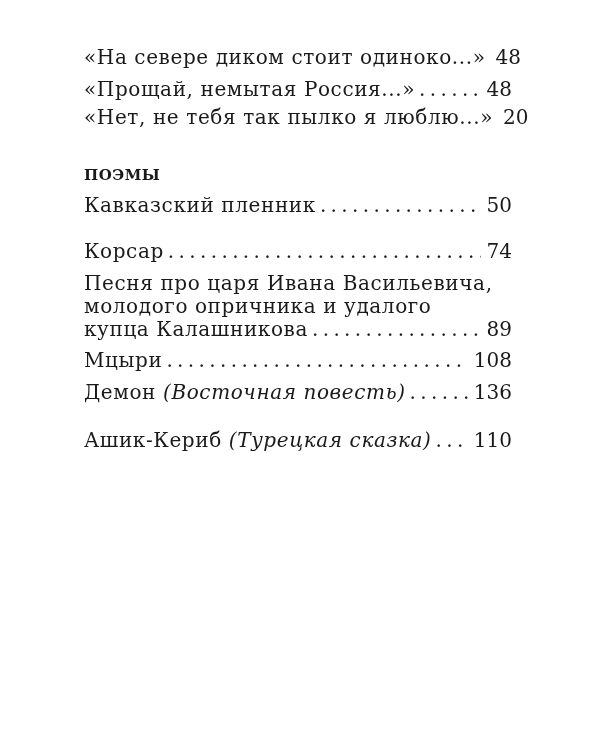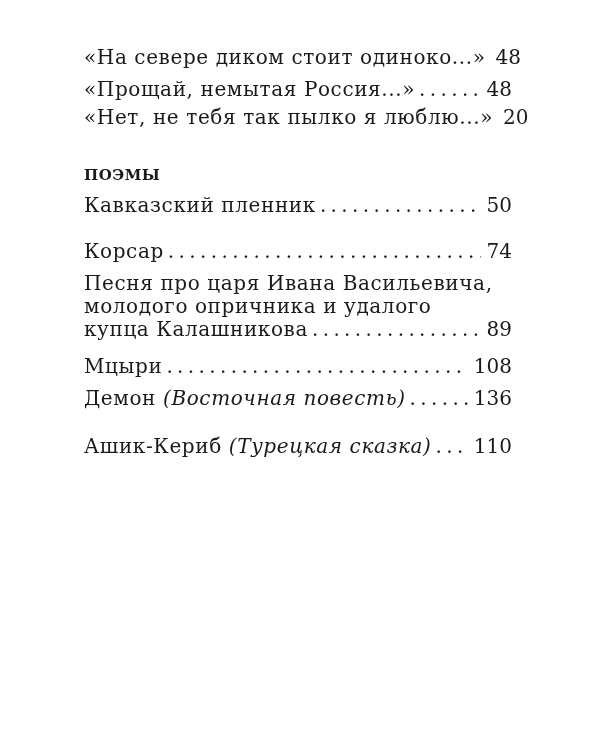--- a/index.html
+++ b/index.html
@@ -55,21 +55,21 @@
       <span class="page-num">50</span>
     </div>
   </div>
   <div class="entry" style="margin-bottom:8px">
     <div class="row">
       <span class="title">Корсар</span>
       <span class="leader"></span>
       <span class="page-num">74</span>
     </div>
   </div>
-  <div class="entry" style="margin-bottom:12px;line-height:23px">
+  <div class="entry" style="margin-bottom:6px;line-height:23px">
     <div class="line-plain">Песня про царя Ивана Васильевича,</div>
     <div class="line-plain">молодого опричника и удалого</div>
     <div class="row">
       <span class="title">купца Калашникова</span>
       <span class="leader"></span>
       <span class="page-num">89</span>
     </div>
   </div>
   <div class="entry" style="margin-bottom:6px">
     <div class="row">

